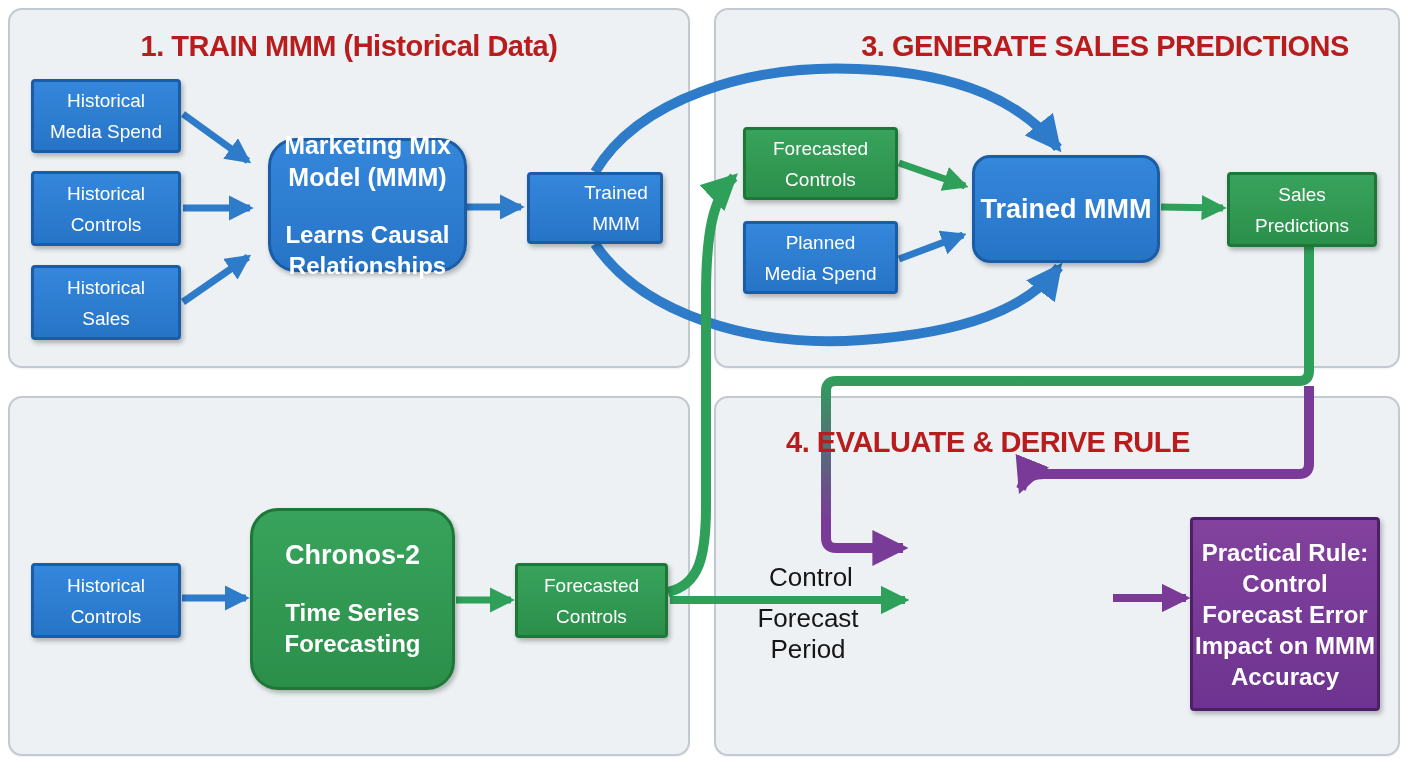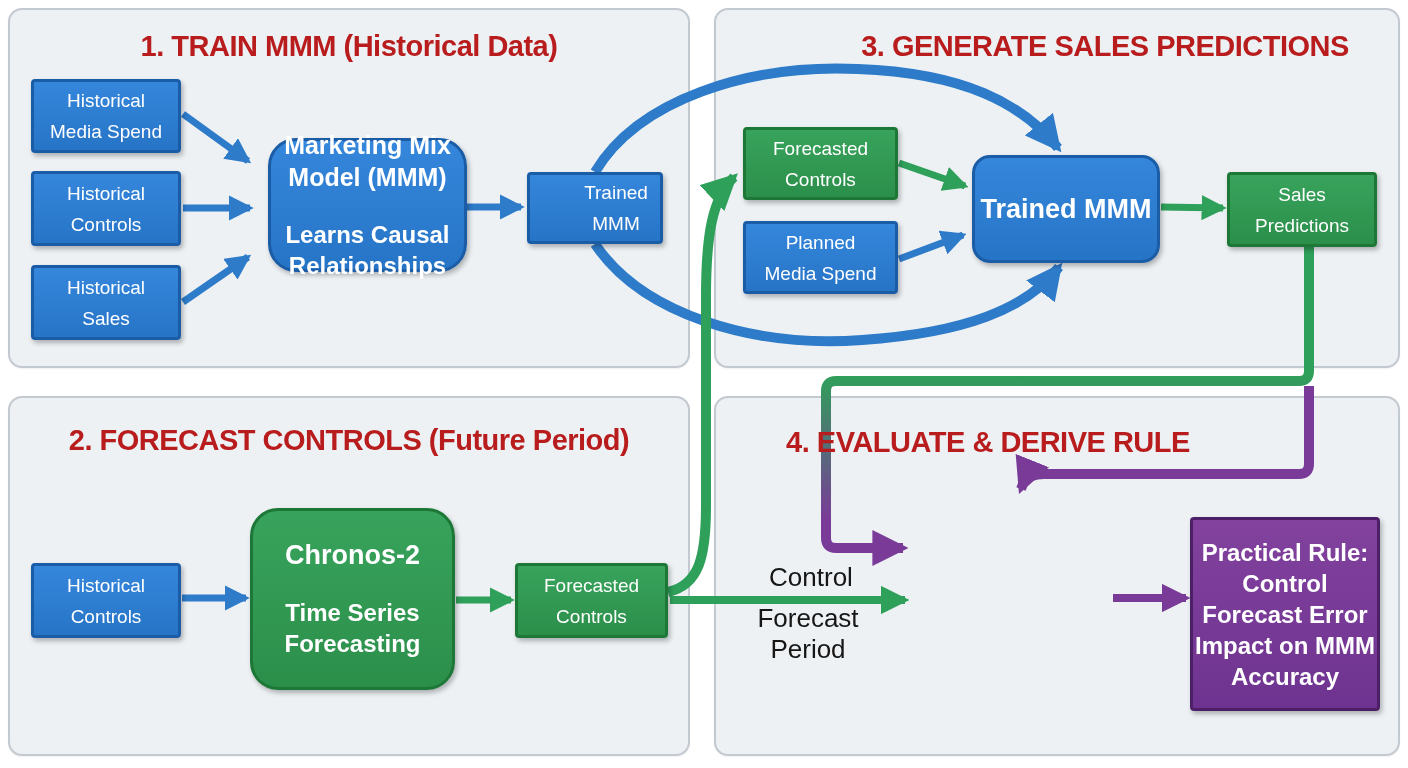--- a/index.html
+++ b/index.html
@@ -54,21 +54,20 @@
 
 <div id="stage">
 
   <div class="panel" style="left:8px;top:8px;width:682px;height:360px;"></div>
   <div class="panel" style="left:714px;top:8px;width:686px;height:360px;"></div>
   <div class="panel" style="left:8px;top:396px;width:682px;height:360px;"></div>
   <div class="panel" style="left:714px;top:396px;width:686px;height:360px;"></div>
 
   <div class="panel-title" style="left:8px;top:30px;width:682px;">1. TRAIN MMM (Historical Data)</div>
   <div class="panel-title" style="left:714px;top:30px;width:782px;">3. GENERATE SALES PREDICTIONS</div>
-  <div class="panel-title" style="left:8px;top:424px;width:682px;">2. FORECAST CONTROLS (Future Period)</div>
   <div class="panel-title" style="left:714px;top:426px;width:548px;">4. EVALUATE &amp; DERIVE RULE</div>
 
   <svg class="wires" width="1408" height="768" viewBox="0 0 1408 768">
     <defs>
       <marker id="mBlue" viewBox="0 0 10 10" refX="8.5" refY="5" markerWidth="3.6" markerHeight="3.6" orient="auto">
         <path d="M0,0 L10,5 L0,10 z" style="fill:var(--blue)"></path>
       </marker>
       <marker id="mGreen" viewBox="0 0 10 10" refX="8.5" refY="5" markerWidth="3.6" markerHeight="3.6" orient="auto">
         <path d="M0,0 L10,5 L0,10 z" style="fill:var(--green)"></path>
       </marker>

